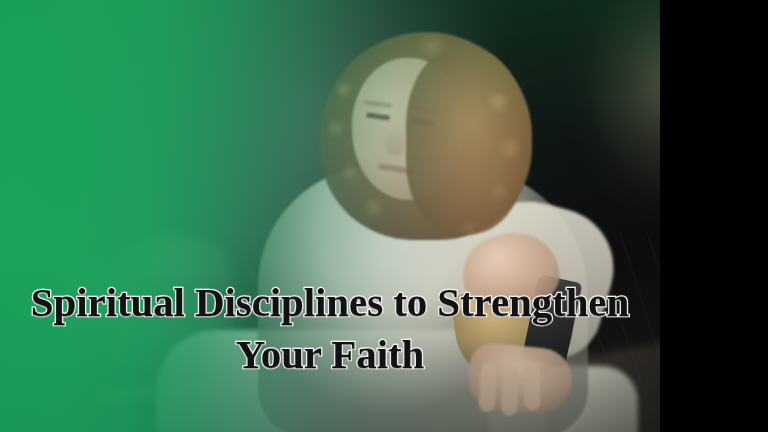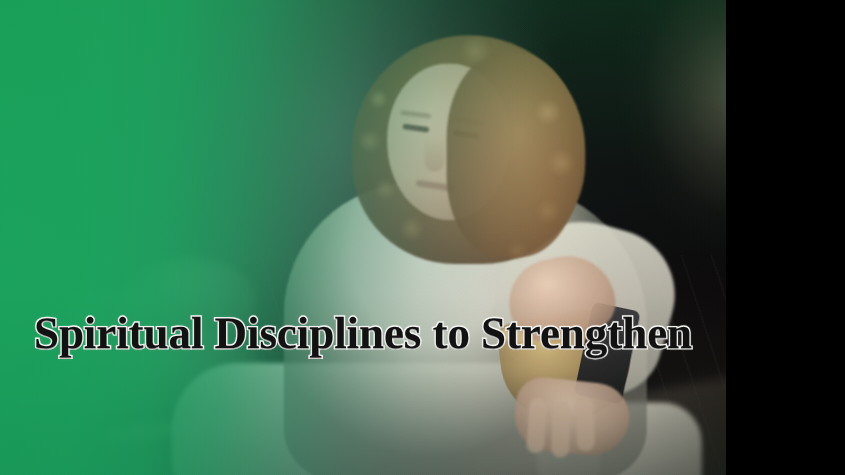--- a/index.html
+++ b/index.html
@@ -390,15 +390,16 @@
     <div class="vignette"></div>
   </div>
 
   <div class="green-overlay">
     <div class="g1"></div>
     <div class="g2"></div>
   </div>
 
   <div class="title-block">
     <span class="title-line">Spiritual Disciplines to Strengthen</span>
+    <span class="title-line">Your Faith</span>
   </div>
 
 </div>
 
 </body></html>

